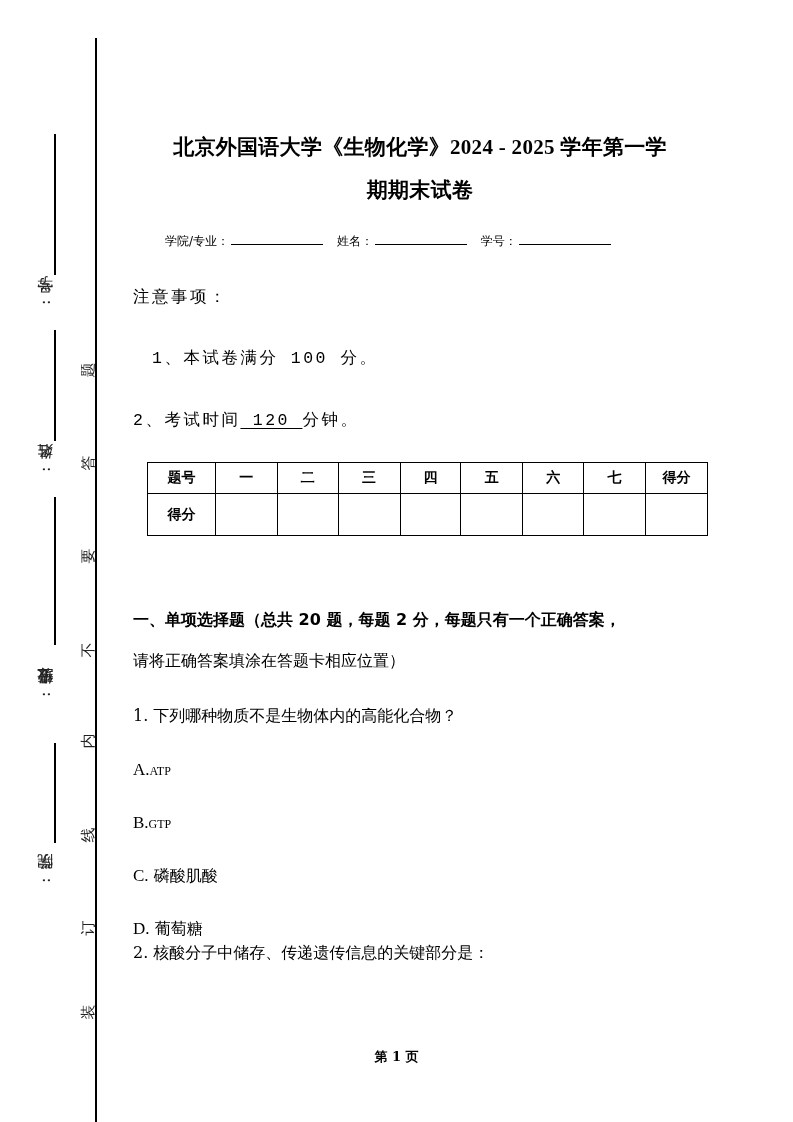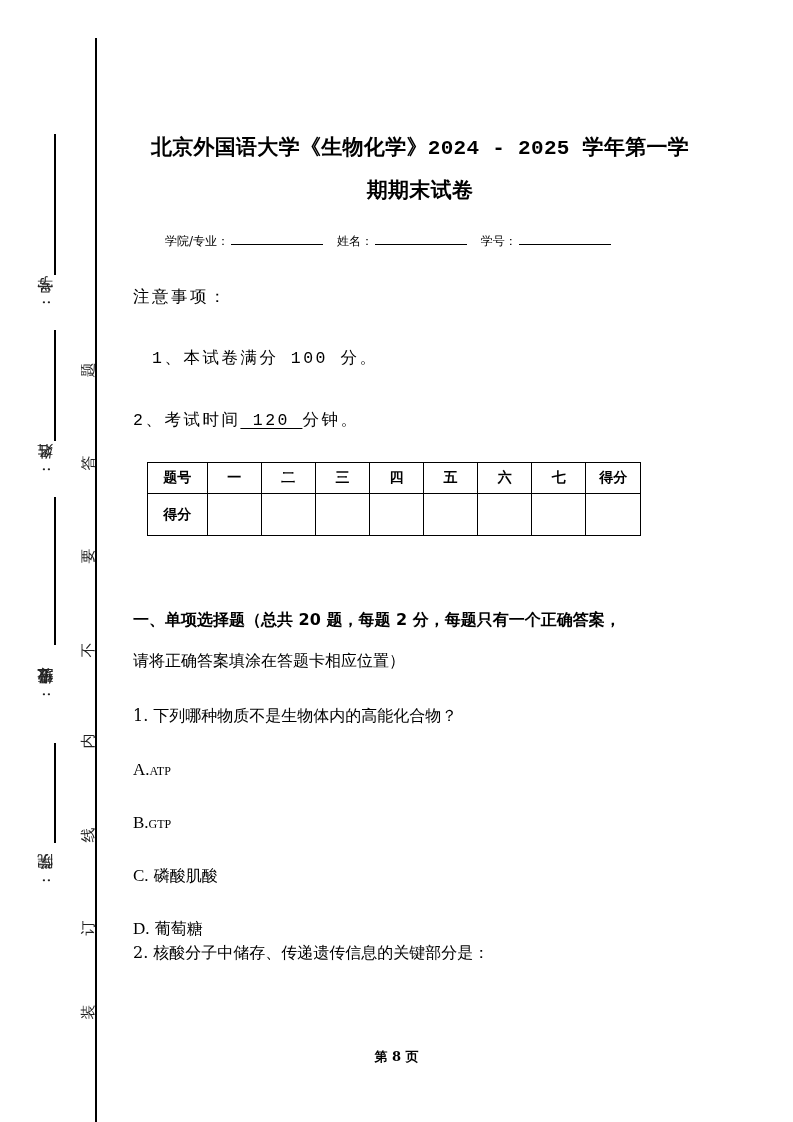--- a/index.html
+++ b/index.html
@@ -1,26 +1,26 @@
 <!DOCTYPE html>
 <html><head>
 <meta charset="utf-8">
 <style>
   html, body { margin: 0; padding: 0; background: #ffffff; }
   body { width: 793px; height: 1122px; position: relative; overflow: hidden; color: #000; font-family: "DejaVu Sans", sans-serif; }
   .binding-line { position: absolute; left: 95px; top: 38px; width: 2px; height: 1084px; background: #000; }
   .side-seg { position: absolute; left: 54px; width: 1.5px; background: #000; }
   .side-label { position: absolute; left: 34px; width: 22px; font-family: "DejaVu Serif", serif; font-size: 16px; color: #222; writing-mode: vertical-rl; transform: rotate(180deg); text-align: center; line-height: 22px; }
   .seal-char { position: absolute; left: 79px; width: 18px; height: 18px; font-family: "DejaVu Serif", serif; font-size: 15px; color: #222; transform: rotate(-90deg); text-align: center; line-height: 18px; }
-  .title { position: absolute; left: 120px; width: 600px; text-align: center; font-family: Liberation Mono, monospace; font-weight: bold; font-size: 21px; letter-spacing: 0.3px; }
+  .title { position: absolute; left: 120px; width: 600px; text-align: center; font-family: Liberation Serif, serif; font-weight: bold; font-size: 21px; letter-spacing: 0.3px; }
   .info-line { position: absolute; left: 165px; top: 230px; font-weight: normal; font-size: 12px; white-space: nowrap; }
   .info-line .blank { display: inline-block; width: 92px; border-bottom: 1.2px solid #000; margin: 0 10px 0 2px; height: 14px; vertical-align: baseline; }
   .notice { position: absolute; left: 133px; font-family: Liberation Mono, monospace; font-size: 16.5px; letter-spacing: 2.5px; white-space: nowrap; }
   .underline-val { text-decoration: underline; text-underline-offset: 3px; }
-  table.score { position: absolute; left: 147px; top: 462px; width: 494px; border-collapse: collapse; }
+  table.score { position: absolute; left: 147px; top: 462px; width: 561px; border-collapse: collapse; }
   table.score td { border: 1.3px solid #000; text-align: center; font-weight: bold; font-size: 14px; padding: 0; }
   table.score tr.r1 td { height: 30px; }
   table.score tr.r2 td { height: 41px; }
   table.score tr.r3 td { height: 50px; }
   .sec { position: absolute; left: 133px; font-size: 16px; white-space: nowrap; }
   .q { position: absolute; left: 133px; font-size: 16px; white-space: nowrap; }
   .q .num { font-family: "DejaVu Serif", serif; }
   .opt { position: absolute; left: 133px; font-size: 16px; white-space: nowrap; }
   .opt .letter { font-family: "Liberation Serif", serif; font-size: 17px; }
   .opt .latin { font-family: "Liberation Serif", serif; font-size: 12px; }
@@ -120,13 +120,13 @@
 </div>
 <div class="opt" style="top:919px;">
   <span class="letter">D.</span>&nbsp;<span>葡萄糖</span>
 </div>
 
 <div class="q" style="top:943px;">
   <span class="num">2.</span>
   <span>核酸分子中储存、传递遗传信息的关键部分是：</span>
 </div>
 
-<div class="footer">第 8 页</div>
+<div class="footer">第 1 页</div>
 
 </body></html>

